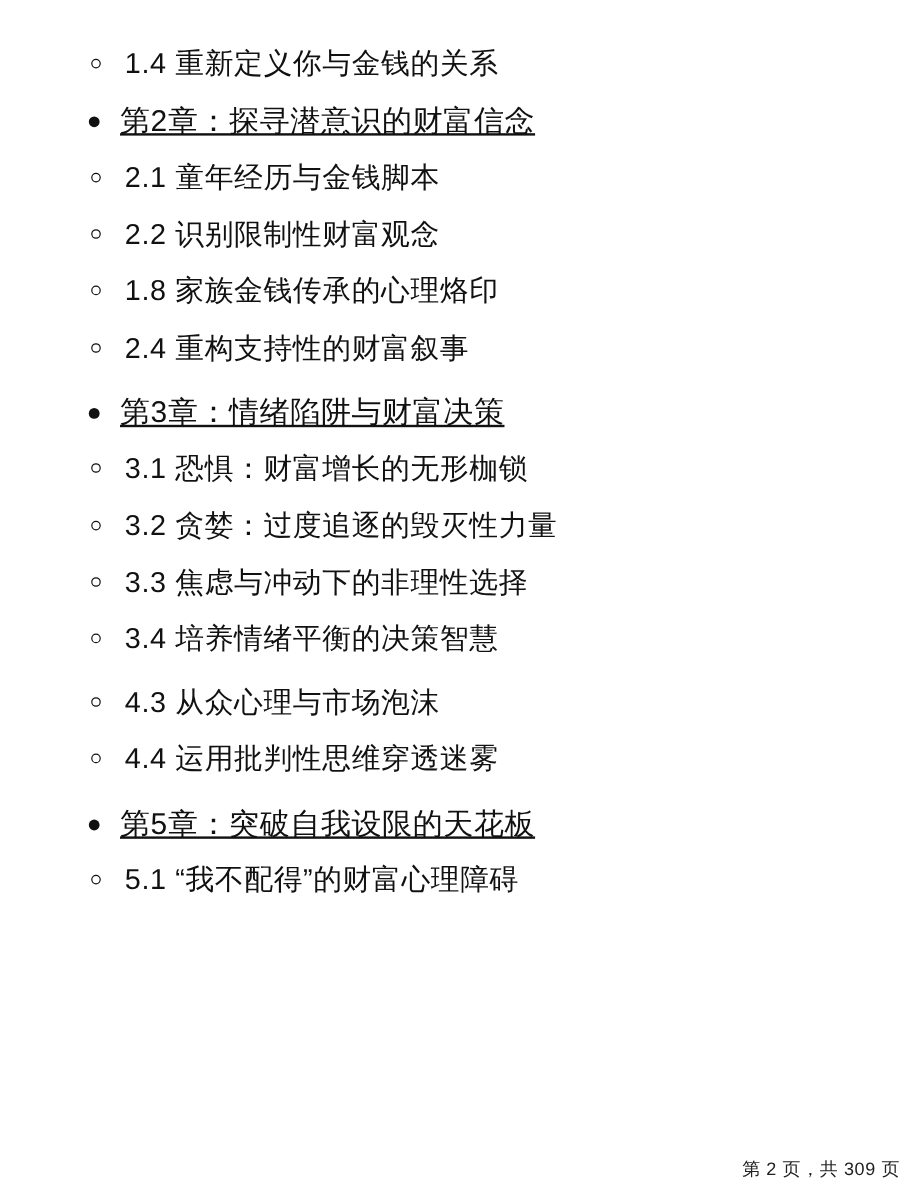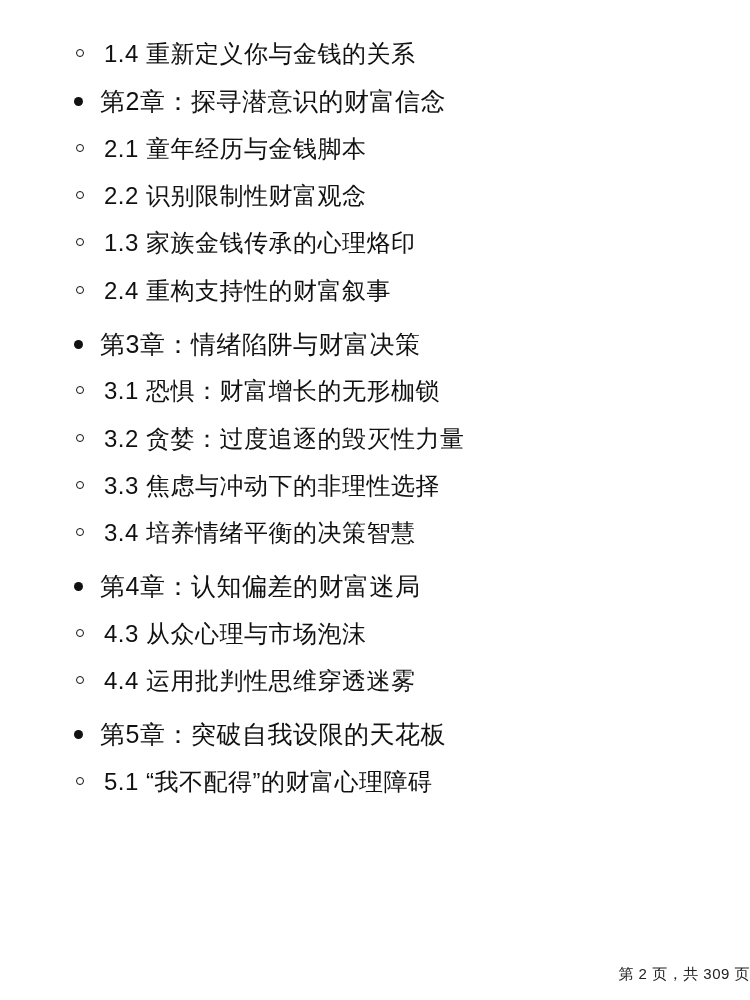--- a/index.html
+++ b/index.html
@@ -27,20 +27,21 @@
     margin: 0;
     padding: 0;
   }
   li.chapter {
     position: relative;
     padding-left: 40px;
     margin: 0 0 14px 0;
     font-size: 25px;
     line-height: 1.35;
     letter-spacing: 0.5px;
+    text-decoration: underline;
   }
   li.chapter > .bullet {
     position: absolute;
     left: 14px;
     top: 12px;
     width: 9px;
     height: 9px;
     border-radius: 50%;
     background: #111111;
   }
@@ -115,21 +116,21 @@
       <li class="section">
         <span class="hollow-bullet"></span>
         <span>2.1 童年经历与金钱脚本</span>
       </li>
       <li class="section">
         <span class="hollow-bullet"></span>
         <span>2.2 识别限制性财富观念</span>
       </li>
       <li class="section">
         <span class="hollow-bullet"></span>
-        <span>1.3 家族金钱传承的心理烙印</span>
+        <span>1.8 家族金钱传承的心理烙印</span>
       </li>
       <li class="section">
         <span class="hollow-bullet"></span>
         <span>2.4 重构支持性的财富叙事</span>
       </li>
     </ul>
   </div>
 
   <div class="chapter-block">
     <ul class="toc">
@@ -152,26 +153,20 @@
         <span>3.3 焦虑与冲动下的非理性选择</span>
       </li>
       <li class="section">
         <span class="hollow-bullet"></span>
         <span>3.4 培养情绪平衡的决策智慧</span>
       </li>
     </ul>
   </div>
 
   <div class="chapter-block">
-    <ul class="toc">
-      <li class="chapter">
-        <span class="bullet"></span>
-        <span>第4章：认知偏差的财富迷局</span>
-      </li>
-    </ul>
     <ul class="sections">
       <li class="section">
         <span class="hollow-bullet"></span>
         <span>4.3 从众心理与市场泡沫</span>
       </li>
       <li class="section">
         <span class="hollow-bullet"></span>
         <span>4.4 运用批判性思维穿透迷雾</span>
       </li>
     </ul>

